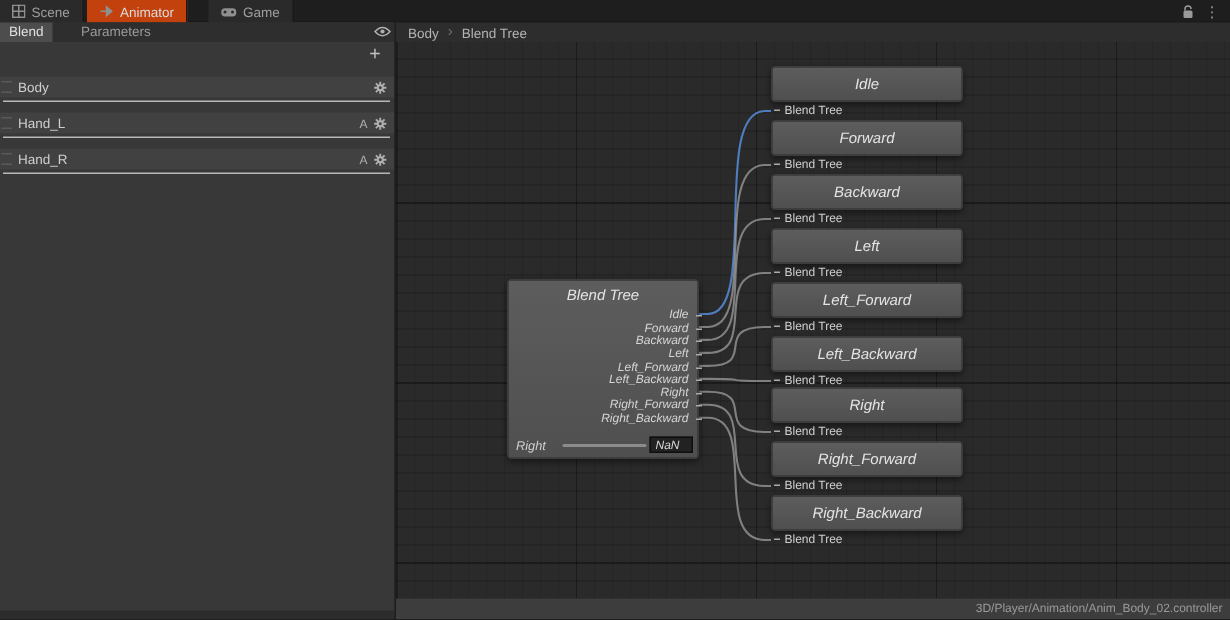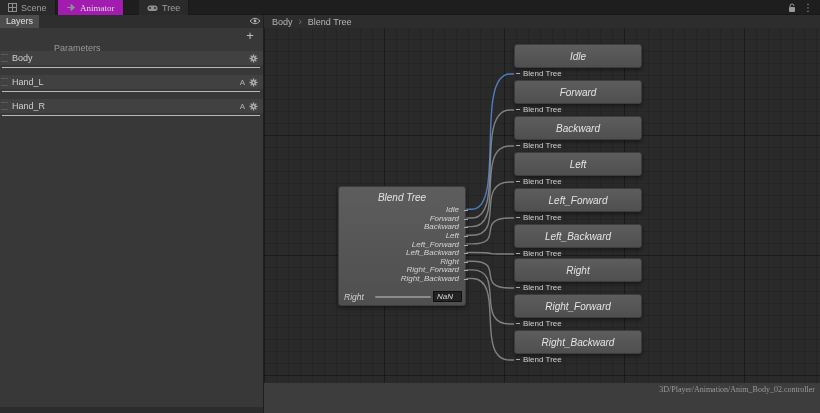--- a/index.html
+++ b/index.html
@@ -6,21 +6,21 @@
   html,body { background:#111; }
   body { font-family:"Liberation Sans", sans-serif; }
   #window {
     position:relative; width:820px; height:413px; overflow:hidden;
     background:#282828; color:#c8c8c8; font-size:9px;
   }
   
   .tabbar { position:absolute; left:0; top:0; width:820px; height:15px; background:#1e1e1e; border-bottom:1px solid #191919; }
   .etab { position:absolute; top:0; height:15px; display:flex; align-items:center; gap:4px;
           padding:0 8px; background:#2a2a2a; color:#9f9f9f; border-right:1px solid #191919; cursor:default; }
-  .etab.sel { background:#a21caf; color:#dcdcdc;font-family:Liberation Serif, serif; }
+  .etab.sel { background:#c2410c; color:#dcdcdc; }
   .etab svg { display:block; }
   .winctl { position:absolute; top:2px; width:12px; height:11px; display:flex; align-items:center; justify-content:center; color:#9a9a9a; }
   
   .leftpanel { position:absolute; left:0; top:15px; width:263px; height:398px; background:#383838; }
   .subtabs { position:absolute; left:0; top:0; width:263px; height:13px; background:#2e2e2e; }
   .stab { position:absolute; top:0; height:13px; line-height:13px; padding:0 6px; color:#9a9a9a; }
   .stab.sel { background:#4d4d4d; color:#e0e0e0; }
   .eye-btn { position:absolute; right:2px; top:2px; }
   .addbtn { position:absolute; right:6px; top:15px; width:14px; height:13px; color:#c0c0c0;
             font-size:13px; line-height:12px; text-align:center; }
@@ -60,22 +60,22 @@
   .bt-outputs { position:absolute; top:19px; right:6px; text-align:right; }
   .bt-out { height:8.65px; line-height:8.65px; font-size:8px; color:#d5d5d5; position:relative; }
   .bt-out .out-dash { position:absolute; right:-9px; top:4px; width:4px; height:1px; background:#aaaaaa; }
   .bt-params { position:absolute; left:0; bottom:2px; width:100%; }
   .bt-prow { position:relative; height:12px; }
   .bt-plabel { position:absolute; left:5px; top:1px; font-size:8.5px; color:#d0d0d0; }
   .bt-track { position:absolute; left:36px; right:34px; top:5px; height:2px; background:#8c8c8c; border-radius:1px; }
   .bt-knob { position:absolute; top:-3px; width:8px; height:8px; border-radius:50%; background:#b6b6b6; box-shadow:0 1px 1px rgba(0,0,0,.5); }
   .bt-valbox { position:absolute; right:3px; top:0px; width:29px; height:11px; background:#222222;
                border:1px solid #0f0f0f; color:#d8d8d8; font-size:8px; line-height:10px; padding-left:3px; }
-  .statusbar { position:absolute; left:0; bottom:0; width:557px; height:30px; background:#3d3d3d; z-index:6;
-               color:#9a9a9a; font-size:8px; line-height:14px; text-align:right; padding-right:6px;font-family:Liberation Serif, serif; }
+  .statusbar { position:absolute; left:0; bottom:0; width:557px; height:14px; background:#3d3d3d; z-index:6;
+               color:#9a9a9a; font-size:8px; line-height:14px; text-align:right; padding-right:6px; }
   svg.ic { display:block; }
 </style>
 </head>
 <body>
 
 <div id="window">
 
   <div class="tabbar">
     <div class="etab" style="left:0;">
       <svg class="ic" width="9" height="9" viewBox="0 0 9 9">
@@ -90,37 +90,37 @@
           <path d="M1 4.5 H5 M5 1.5 L8.5 4.5 L5 7.5 Z" fill="#8f8f8f" stroke="#8f8f8f" stroke-width="1"></path>
         </svg>
       <span>Animator</span>
     </div>
     <div class="etab" style="left:139px;">
       <svg class="ic" width="11" height="8" viewBox="0 0 11 8">
           <rect x="0.5" y="1.5" width="10" height="5.5" rx="2.5" fill="#8f8f8f"></rect>
           <circle cx="3" cy="4" r="1" fill="#2a2a2a"></circle>
           <circle cx="8" cy="4" r="1" fill="#2a2a2a"></circle>
         </svg>
-      <span>Tree</span>
+      <span>Game</span>
     </div>
     <div class="winctl" style="right:22px;">
       <svg class="ic" width="8" height="10" viewBox="0 0 8 10">
           <path d="M2 4 V3 a2 2 0 0 1 4 0" fill="none" stroke="#9a9a9a"></path>
           <rect x="1" y="4" width="6" height="5" rx="1" fill="#9a9a9a"></rect>
         </svg>
     </div>
     <div class="winctl" style="right:6px;">
       <span style="font-size:10px;">⋮</span>
     </div>
   </div>
 
   <div class="leftpanel">
     <div class="subtabs">
-      <div class="stab sel" style="left:0;">Layers</div>
-      <div class="stab" style="left:48px;margin-top:27px;">Parameters</div>
+      <div class="stab sel" style="left:0;">Blend</div>
+      <div class="stab" style="left:48px;">Parameters</div>
       <div class="eye-btn">
         <svg class="ic" width="12" height="8" viewBox="0 0 12 8">
             <path d="M1 4 Q6 -1.5 11 4 Q6 9.5 1 4 Z" fill="none" stroke="#b0b0b0"></path>
             <circle cx="6" cy="4" r="1.4" fill="#b0b0b0"></circle>
           </svg>
       </div>
     </div>
     <div class="addbtn">+</div>
     <div class="layers-list" id="layers-list">
         <div class="layer-row" style="top: 16px;">

